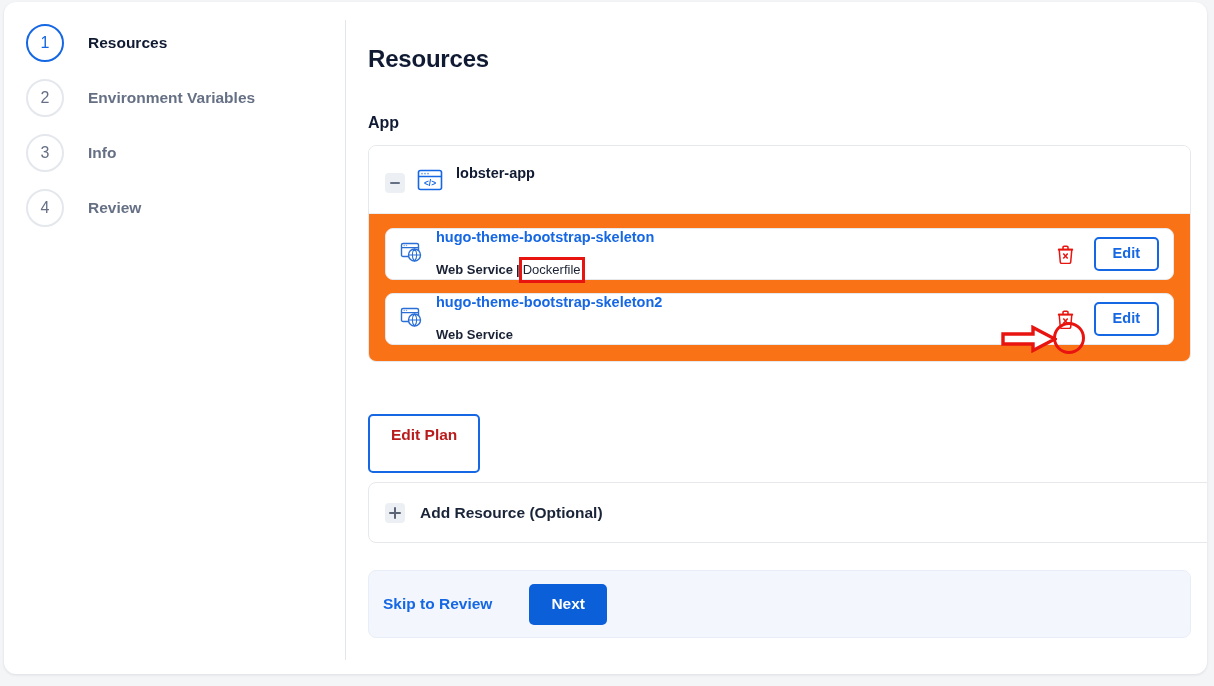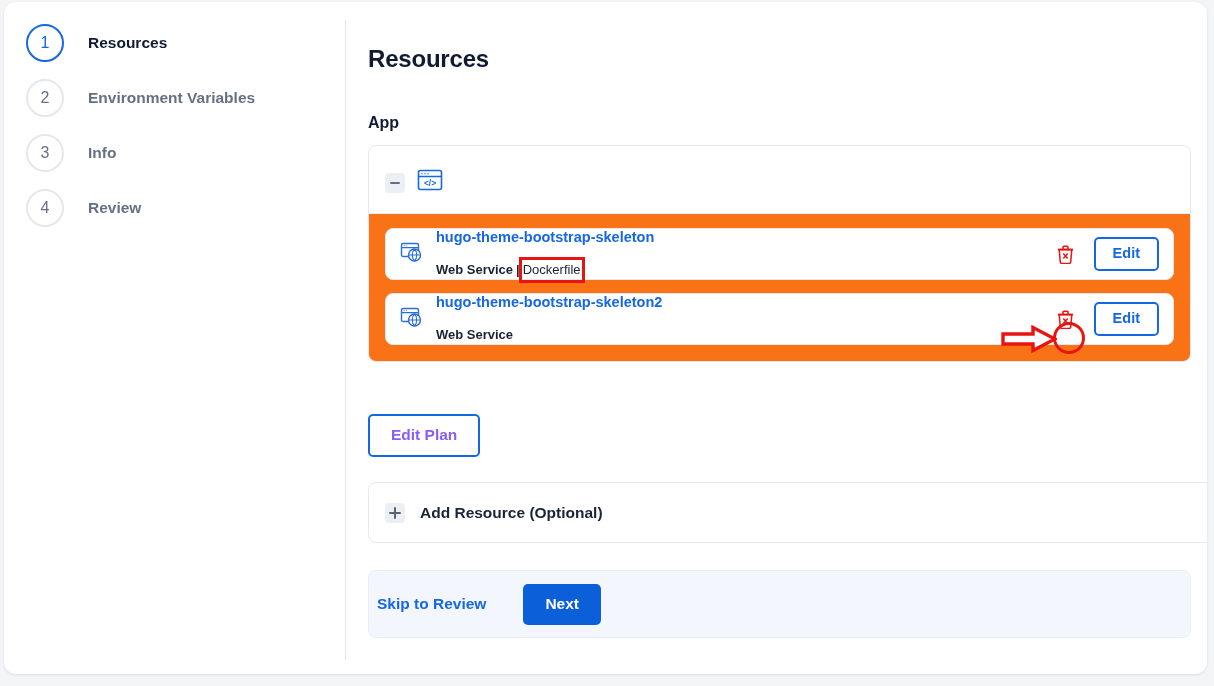--- a/index.html
+++ b/index.html
@@ -242,26 +242,26 @@
     font-family: "Liberation Sans", sans-serif;
     line-height: 15px;
   }
 
   
   .edit-plan {
     position: absolute;
     left: 22px;
     top: 412px;
     border: 2px solid #1667e3;
-    color: #8b5cf6;
+    color: #b91c1c;
     background: #fff;
     border-radius: 5px;
     font-size: 15.5px;
     font-weight: bold;
-    padding: 11px 21px 12px 21px;
+    padding: 11px 21px 28px 21px;
     cursor: pointer;
     font-family: "Liberation Sans", sans-serif;
     line-height: 16px;
   }
 
   
   .add-res {
     position: absolute;
     left: 22px;
     top: 480px;
@@ -305,21 +305,21 @@
     left: 22px;
     top: 568px;
     width: 823px;
     height: 68px;
     box-sizing: border-box;
     background: #f3f7fd;
     border: 1px solid #e8eef8;
     border-radius: 8px;
     display: flex;
     align-items: center;
-    padding-left: 6px;
+    padding-left: 12px;
     gap: 12px;
   }
   .skip-link {
     font-size: 15.5px;
     font-weight: bold;
     color: #1667e3;
     cursor: pointer;
     background: none;
     border: none;
     font-family: "Liberation Sans", sans-serif;
@@ -400,20 +400,21 @@
           <svg width="26" height="26" viewBox="0 0 26 26">
             <rect x="1.5" y="3.5" width="23" height="19" rx="2" fill="#ffffff" stroke="#1667e3" stroke-width="1.6"></rect>
             <path d="M1.5 9.5 H24.5" stroke="#1667e3" stroke-width="1.6"></path>
             <circle cx="5" cy="6.6" r="0.9" fill="#6f9fe8"></circle>
             <circle cx="8" cy="6.6" r="0.9" fill="#6f9fe8"></circle>
             <circle cx="11" cy="6.6" r="0.9" fill="#6f9fe8"></circle>
             <text x="13" y="19.2" font-family="'Liberation Sans',sans-serif" font-size="8.4" font-weight="bold" fill="#1667e3" text-anchor="middle">&lt;/&gt;</text>
           </svg>
         </div>
         <div>
+          <div class="app-meta-name">lobster-app</div>
         </div>
       </div>
 
       <div class="app-body">
 
         <div class="res-row">
           <div class="res-icon">
             <svg width="24" height="24" viewBox="0 0 24 24">
               <rect x="1.5" y="3.5" width="17" height="13" rx="1.6" fill="#ffffff" stroke="#2a6fd6" stroke-width="1.4"></rect>
               <path d="M1.5 7.6 H18.5" stroke="#2a6fd6" stroke-width="1.4"></path>

